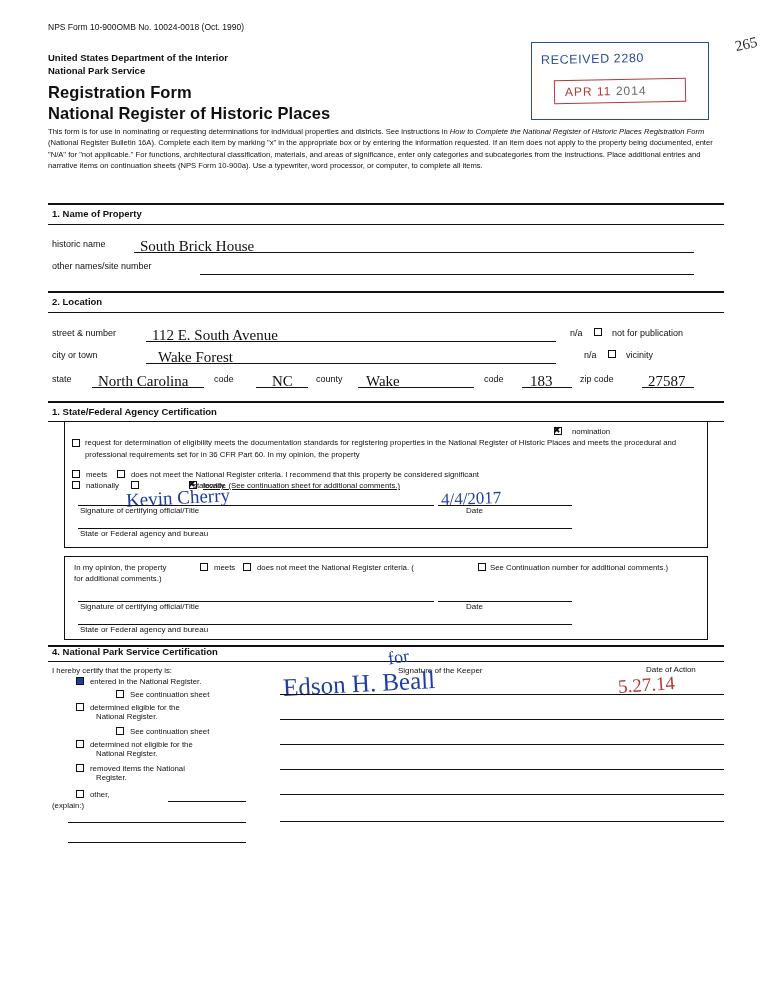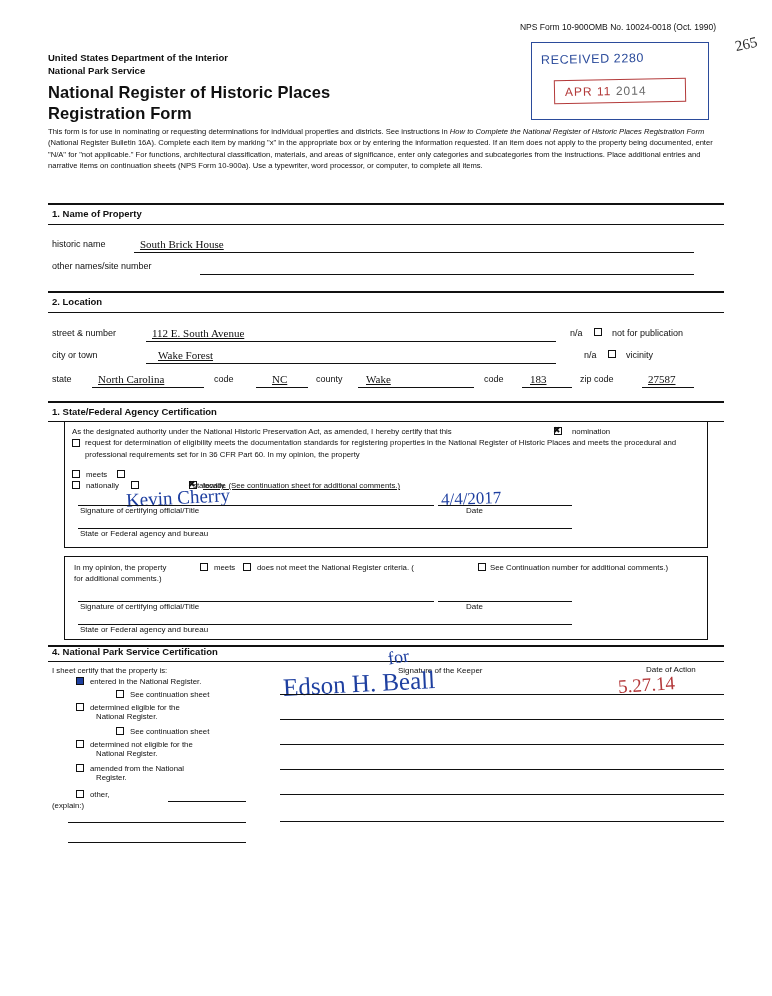--- a/index.html
+++ b/index.html
@@ -7,21 +7,21 @@
     width: 772px; height: 996px;
     background: #ffffff;
     font-family: "Liberation Sans", sans-serif;
     color: #101010;
     position: relative;
     overflow: hidden;
   }
   .page { position:absolute; left:0; top:0; width:772px; height:996px; }
 
   
-  .hdr-row { position:absolute; left:48px; top:22px; width:668px; display:flex; justify-content:flex-end; font-size:8.5px; }
+  .hdr-row { position:absolute; left:48px; top:22px; width:668px; display:flex; justify-content:flex-start; font-size:8.5px; }
   .hdr-left { font-size:8.5px; }
   .hdr-right { font-size:8.5px; }
 
   .agency { position:absolute; left:48px; top:52px; font-size:9.5px; font-weight:bold; line-height:1.35; }
   .bigtitle { position:absolute; left:48px; top:82px; font-size:16.5px; font-weight:bold; line-height:1.3; letter-spacing:.1px;}
   .blurb { position:absolute; left:48px; top:126px; width:668px; font-size:7.6px; line-height:1.5; text-align:left; }
   .blurb i { font-style:italic; }
 
   
   .stamp {
@@ -44,21 +44,21 @@
   .stamp .dategray { color:#6a6a6a; }
   .pageno { position:absolute; left:735px; top:36px; font-size:15px; color:#2b2b2b; font-family:"Liberation Serif",serif; transform:rotate(-12deg); }
 
   
   .rule { position:absolute; background:#111; height:1px; }
   .rule.thick { height:2.2px; }
   .sec-title { position:absolute; font-size:9.5px; font-weight:bold; }
 
   .lbl { position:absolute; font-size:9px; }
   .lbl.sm { font-size:8px; }
-  .val { position:absolute; font-size:11px; font-family:"Liberation Serif", serif;text-decoration:underline; }
+  .val { position:absolute; font-size:15px; font-family:"Liberation Serif", serif; }
   .uline { position:absolute; border-bottom:1px solid #111; }
 
   .cbx { position:absolute; width:8px; height:8px; border:1px solid #111; box-sizing:border-box; }
   .cbx-x { position:absolute; font-size:9px; line-height:8px; }
 
   .para { position:absolute; font-size:7.8px; line-height:1.52; }
 
   .boxo { position:absolute; border:1px solid #111; box-sizing:border-box; }
 
   .sig { position:absolute; font-family:"Liberation Serif", serif; color:#1e3fa0; }
@@ -73,22 +73,22 @@
     <div class="hdr-left">NPS Form 10-900</div>
     <div class="hdr-right">OMB No. 10024-0018   (Oct. 1990)</div>
   </div>
 
   <div class="agency">
     <div>United States Department of the Interior</div>
     <div>National Park Service</div>
   </div>
 
   <div class="bigtitle">
+    <div>Registration Form</div>
     <div>National Register of Historic Places</div>
-    <div>Registration Form</div>
   </div>
 
   <div class="blurb">This form is for use in nominating or requesting determinations for individual properties and districts.  See instructions in <i>How to Complete the National Register of Historic Places Registration Form</i> (National Register Bulletin 16A).  Complete each item by marking "x" in the appropriate box or by entering the information requested.  If an item does not apply to the property being documented, enter "N/A" for "not applicable."  For functions, architectural classification, materials, and areas of significance, enter only categories and subcategories from the instructions.  Place additional entries and narrative items on continuation sheets (NPS Form 10-900a).  Use a typewriter, word processor, or computer, to complete all items.</div>
 
   <div class="stamp">
     <div class="line1">RECEIVED 2280</div>
     <div class="datebox">
       <div class="datetxt">
         <span>APR 11</span>
         <span class="dategray">2014</span>
@@ -146,31 +146,31 @@
   <div class="lbl" style="left:580px; top:374px;">zip code</div>
   <div class="val" style="left:648px; top:373px;text-align:right;">27587</div>
   <div class="uline" style="left:642px; top:387px; width:52px;"></div>
 
   <div class="rule thick" style="left:48px; top:401px; width:676px;"></div>
   <div class="sec-title" style="left:52px; top:406px;">1.   State/Federal Agency Certification</div>
   <div class="rule" style="left:48px; top:421px; width:676px;"></div>
 
   <div class="boxo" style="left:64px; top:421px; width:644px; height:127px;"></div>
 
-  <div class="para" style="left:72px; top:426px; width:500px;">As the designated authority under the National Historic Preservation Act, as amended, I hereby certify that this</div>
   <div class="cbx" style="left:554px; top:427px;"></div>
   <div class="cbx-x" style="left:553px; top:426px;">✖</div>
   <div class="para" style="left:572px; top:426px;">nomination</div>
 
   <div class="cbx" style="left:72px; top:439px;"></div>
   <div class="para" style="left:85px; top:437px; width:612px;">request for determination of eligibility meets the documentation standards for registering properties in the National Register of Historic Places and meets the procedural and professional requirements set for in 36 CFR Part 60.  In my opinion, the property</div>
 
   <div class="cbx" style="left:72px; top:470px;"></div>
   <div class="para" style="left:86px; top:469px;">meets</div>
   <div class="cbx" style="left:117px; top:470px;"></div>
+  <div class="para" style="left:131px; top:469px;">does not meet the National Register criteria.  I recommend that this property be considered significant</div>
 
   <div class="cbx" style="left:72px; top:481px;"></div>
   <div class="para" style="left:86px; top:480px;">nationally</div>
   <div class="cbx" style="left:131px; top:481px;"></div>
   <div class="para" style="left:145px; top:480px;margin-left:48px;">statewide</div>
   <div class="cbx" style="left:189px; top:481px;"></div>
   <div class="cbx-x" style="left:188px; top:480px;">✖</div>
   <div class="para" style="left:203px; top:480px;text-decoration:underline;">locally.  (See continuation sheet for additional comments.)</div>
 
   <div class="sig" style="left:126px; top:487px; font-size:19px; transform:rotate(-3deg);">Kevin Cherry</div>
@@ -199,41 +199,41 @@
   <div class="uline" style="left:438px; top:601px; width:134px;"></div>
   <div class="lbl sm" style="left:466px; top:602px;">Date</div>
 
   <div class="uline" style="left:78px; top:624px; width:494px;"></div>
   <div class="lbl sm" style="left:80px; top:625px;">State or Federal agency and bureau</div>
 
   <div class="rule thick" style="left:48px; top:645px; width:676px;"></div>
   <div class="sec-title" style="left:52px; top:646px;">4.   National Park Service Certification</div>
   <div class="rule" style="left:48px; top:661px; width:676px;"></div>
 
-  <div class="para" style="left:52px; top:665px;">I sheet  certify that the property is:</div>
+  <div class="para" style="left:52px; top:665px;">I hereby  certify that the property is:</div>
 
   <div class="cbx" style="left:76px; top:677px; background:#1e3fa0;"></div>
   <div class="para" style="left:90px; top:676px;">entered in the National Register.</div>
 
   <div class="cbx" style="left:116px; top:690px;"></div>
   <div class="para" style="left:130px; top:689px;">See continuation sheet</div>
 
   <div class="cbx" style="left:76px; top:703px;"></div>
   <div class="para" style="left:90px; top:702px;">determined eligible for the</div>
   <div class="para" style="left:96px; top:711px;">National Register.</div>
 
   <div class="cbx" style="left:116px; top:727px;"></div>
   <div class="para" style="left:130px; top:726px;">See continuation sheet</div>
 
   <div class="cbx" style="left:76px; top:740px;"></div>
   <div class="para" style="left:90px; top:739px;">determined not eligible for the</div>
   <div class="para" style="left:96px; top:748px;">National  Register.</div>
 
   <div class="cbx" style="left:76px; top:764px;"></div>
-  <div class="para" style="left:90px; top:763px;">amended from the National</div>
+  <div class="para" style="left:90px; top:763px;">removed items the National</div>
   <div class="para" style="left:96px; top:772px;">Register.</div>
 
   <div class="cbx" style="left:76px; top:790px;"></div>
   <div class="para" style="left:90px; top:789px;">other,</div>
   <div class="para" style="left:52px; top:800px;">(explain:)</div>
 
   <div class="uline" style="left:168px; top:801px; width:78px;"></div>
   <div class="uline" style="left:68px; top:822px; width:178px;"></div>
   <div class="uline" style="left:68px; top:842px; width:178px;"></div>
 

